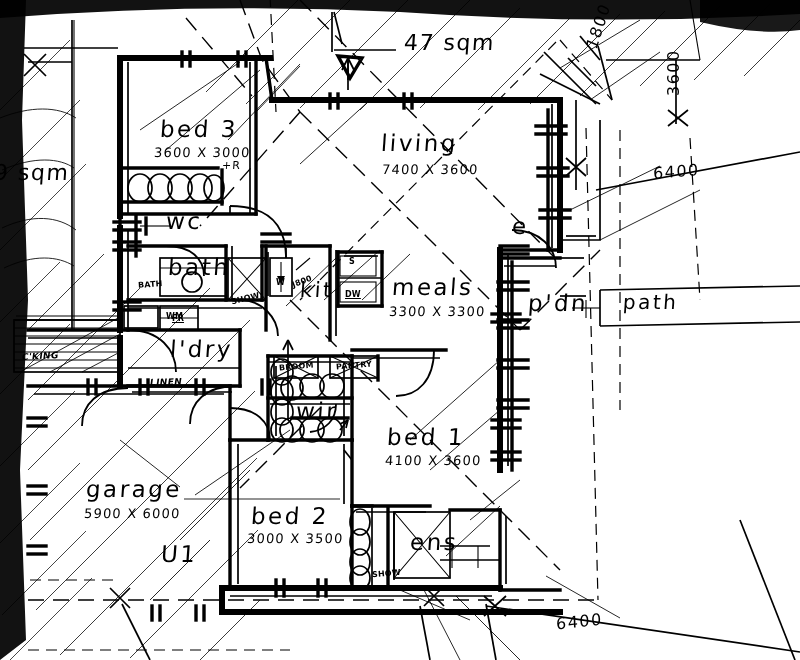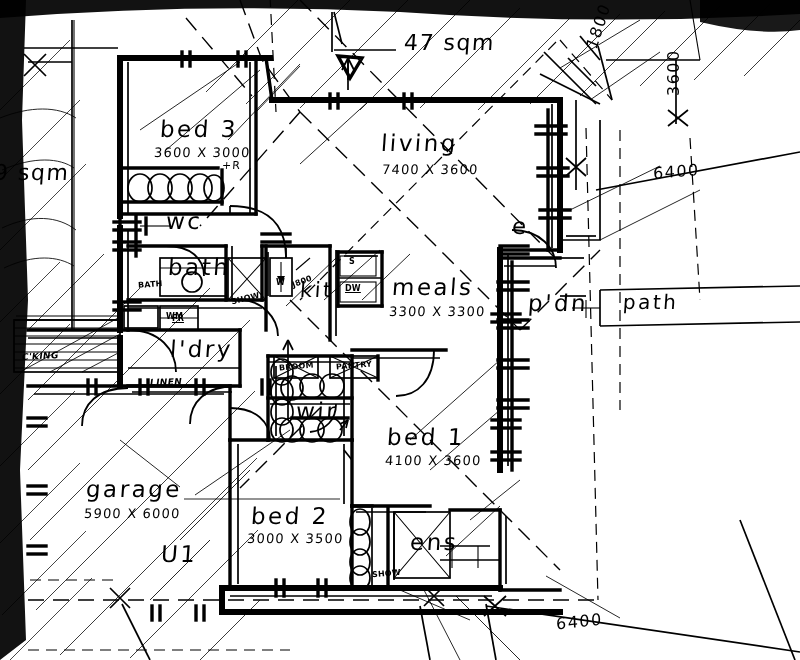--- a/index.html
+++ b/index.html
@@ -533,21 +533,21 @@
 
   <div class="lbl small-tag" style="left:22px;top:352px;transform:skewX(-10deg) rotate(-3deg);"><span>C'KING</span></div>
   <div class="lbl small-tag" style="left:150px;top:378px;transform:skewX(-10deg) rotate(-2deg);"><span>LINEN</span></div>
   <div class="lbl tiny-tag" style="left:130px;top:313px;margin-left:36px;"><span>WM</span></div>
   <div class="lbl tiny-tag" style="left:172px;top:315px;text-decoration:underline;"><span>FR</span></div>
   <div class="lbl tiny-tag" style="left:138px;top:281px;transform:rotate(-4deg);"><span>BATH</span></div>
   <div class="lbl tiny-tag" style="left:231px;top:295px;transform:rotate(-14deg);"><span>SHOW</span></div>
   <div class="lbl tiny-tag" style="left:276px;top:279px;"><span>W</span></div>
   <div class="lbl tiny-tag" style="left:292px;top:278px;transform:rotate(-20deg);"><span>J800</span></div>
   <div class="lbl tiny-tag" style="left:349px;top:258px;"><span>S</span></div>
-  <div class="lbl tiny-tag" style="left:345px;top:285px;text-decoration:underline;"><span>DW</span></div>
+  <div class="lbl tiny-tag" style="left:345px;top:291px;text-decoration:underline;"><span>DW</span></div>
   <div class="lbl tiny-tag" style="left:279px;top:363px;transform:rotate(-5deg);"><span>BROOM</span></div>
   <div class="lbl tiny-tag" style="left:336px;top:362px;transform:rotate(-5deg);"><span>PANTRY</span></div>
   <div class="lbl tiny-tag" style="left:372px;top:570px;transform:rotate(-5deg);"><span>SHOW</span></div>
 
   <div class="lbl dim-text" style="left:584px;top:46px;transform:rotate(-72deg);transform-origin:0 0;">
     <span class="skew">1800</span>
   </div>
   <div class="lbl dim-text" style="left:666px;top:96px;transform:rotate(-90deg);transform-origin:0 0;">
     <span>3600</span>
   </div>

